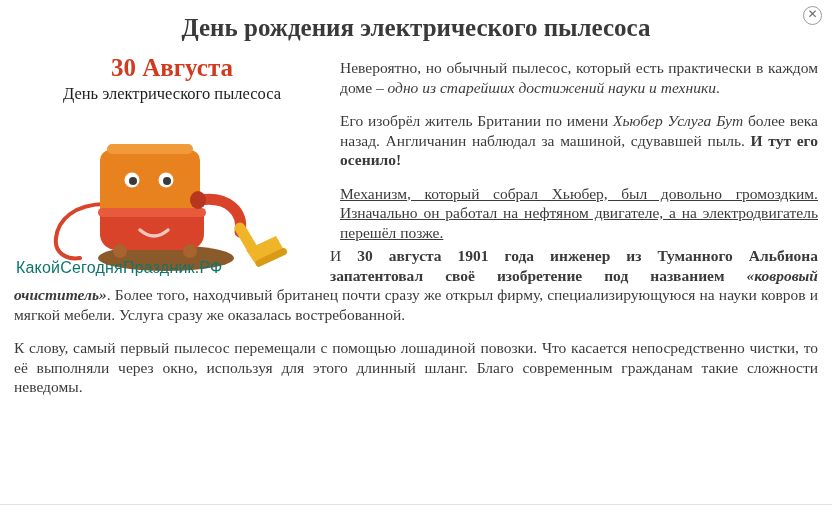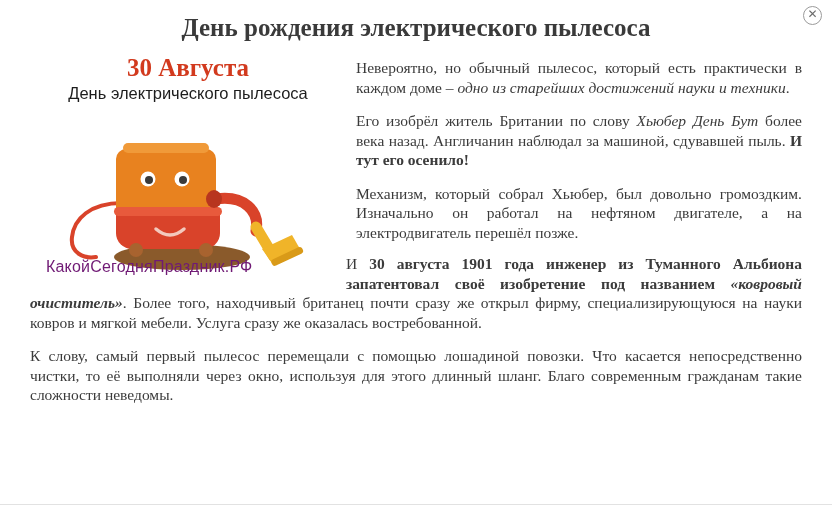--- a/index.html
+++ b/index.html
@@ -49,21 +49,21 @@
     font-weight: bold;
     font-size: 25px;
     color: #3a3a3a;
     padding-top: 14px;
     letter-spacing: 0px;
   }
 
   
   .content {
     position: relative;
-    padding: 0 30px;
+    padding: 0 14px;
     box-sizing: border-box;
   }
 
   .left-col {
     float: left;
     width: 316px;
     box-sizing: border-box;
     padding-top: 12px;
   }
 
@@ -71,60 +71,60 @@
     text-align: center;
     color: #d23a1e;
     font-family: "Liberation Serif", serif;
     font-weight: bold;
     font-size: 25px;
     line-height: 28px;
     margin: 0;
   }
   .date-sub {
     text-align: center;
-    font-family: Liberation Sans, sans-serif;
+    font-family: Liberation Serif, serif;
     font-size: 16.5px;
     color: #1d1d1d;
     margin: 2px 0 0 0;
   }
 
   .illus-wrap {
     position: relative;
     width: 316px;
     height: 175px;
     margin-top: 4px;
   }
 
   .watermark {
     position: absolute;
-    left: 16px;
+    left: 2px;
     bottom: 6px;
     font-family: "Liberation Sans", sans-serif;
     font-size: 16px;
-    color: #701a75;
+    color: #0f766e;
     letter-spacing: 0.2px;
     white-space: nowrap;
     margin-top: 33px;
   }
 
   
   .right-col {
     margin-left: 326px;
     padding-top: 16px;
   }
 
   p.body-text {
     margin: 0 0 14px 0;
     font-family: "Liberation Serif", serif;
     font-size: 15.5px;
     line-height: 19.5px;
     text-align: justify;
     color: #3b3b3b;
   }
-  p.body-text:last-child { margin-bottom: 12px; }
+  p.body-text:last-child { margin-bottom: 4px; text-decoration: underline; }
 
   .wrap-para {
     font-family: "Liberation Serif", serif;
     font-size: 15.5px;
     line-height: 19.5px;
     text-align: justify;
     color: #3b3b3b;
     margin: 0 0 14px 0;
   }
 
@@ -197,21 +197,21 @@
           <path d="M232 142 L 262 128 L 270 142 L 242 156 z" fill="#f0b429"></path>
           <rect x="240" y="146" width="34" height="7" rx="3" transform="rotate(-25 257 149)" fill="#d99a18"></rect>
         </svg>
         <div class="watermark">КакойСегодняПраздник.РФ</div>
       </div>
     </div>
 
     <div class="right-col">
       <p class="body-text"><span>Невероятно, но обычный пылесос, который есть практически в каждом доме – </span><i>одно из старейших достижений науки и техники</i><span>.</span></p>
 
-      <p class="body-text"><span>Его изобрёл житель Британии по слову </span><i>Хьюбер День Бут</i><span> более века назад. Англичанин наблюдал за машиной, сдувавшей пыль. </span><b>И тут его осенило!</b></p>
+      <p class="body-text"><span>Его изобрёл житель Британии по имени </span><i>Хьюбер Услуга Бут</i><span> более века назад. Англичанин наблюдал за машиной, сдувавшей пыль. </span><b>И тут его осенило!</b></p>
 
       <p class="body-text">Механизм, который собрал Хьюбер, был довольно громоздким. Изначально он работал на нефтяном двигателе, а на электродвигатель перешёл позже.</p>
     </div>
 
     <p class="wrap-para"><span>И </span><b>30 августа 1901 года инженер из Туманного Альбиона запатентовал своё изобретение под названием </b><span class="bi">«ковровый очиститель»</span><span>. Более того, находчивый британец почти сразу же открыл фирму, специализирующуюся на науки ковров и мягкой мебели. Услуга сразу же оказалась востребованной.</span></p>
 
     <p class="wrap-para">К слову, самый первый пылесос перемещали с помощью лошадиной повозки. Что касается непосредственно чистки, то её выполняли через окно, используя для этого длинный шланг. Благо современным гражданам такие сложности неведомы.</p>
 
 
   </div>

